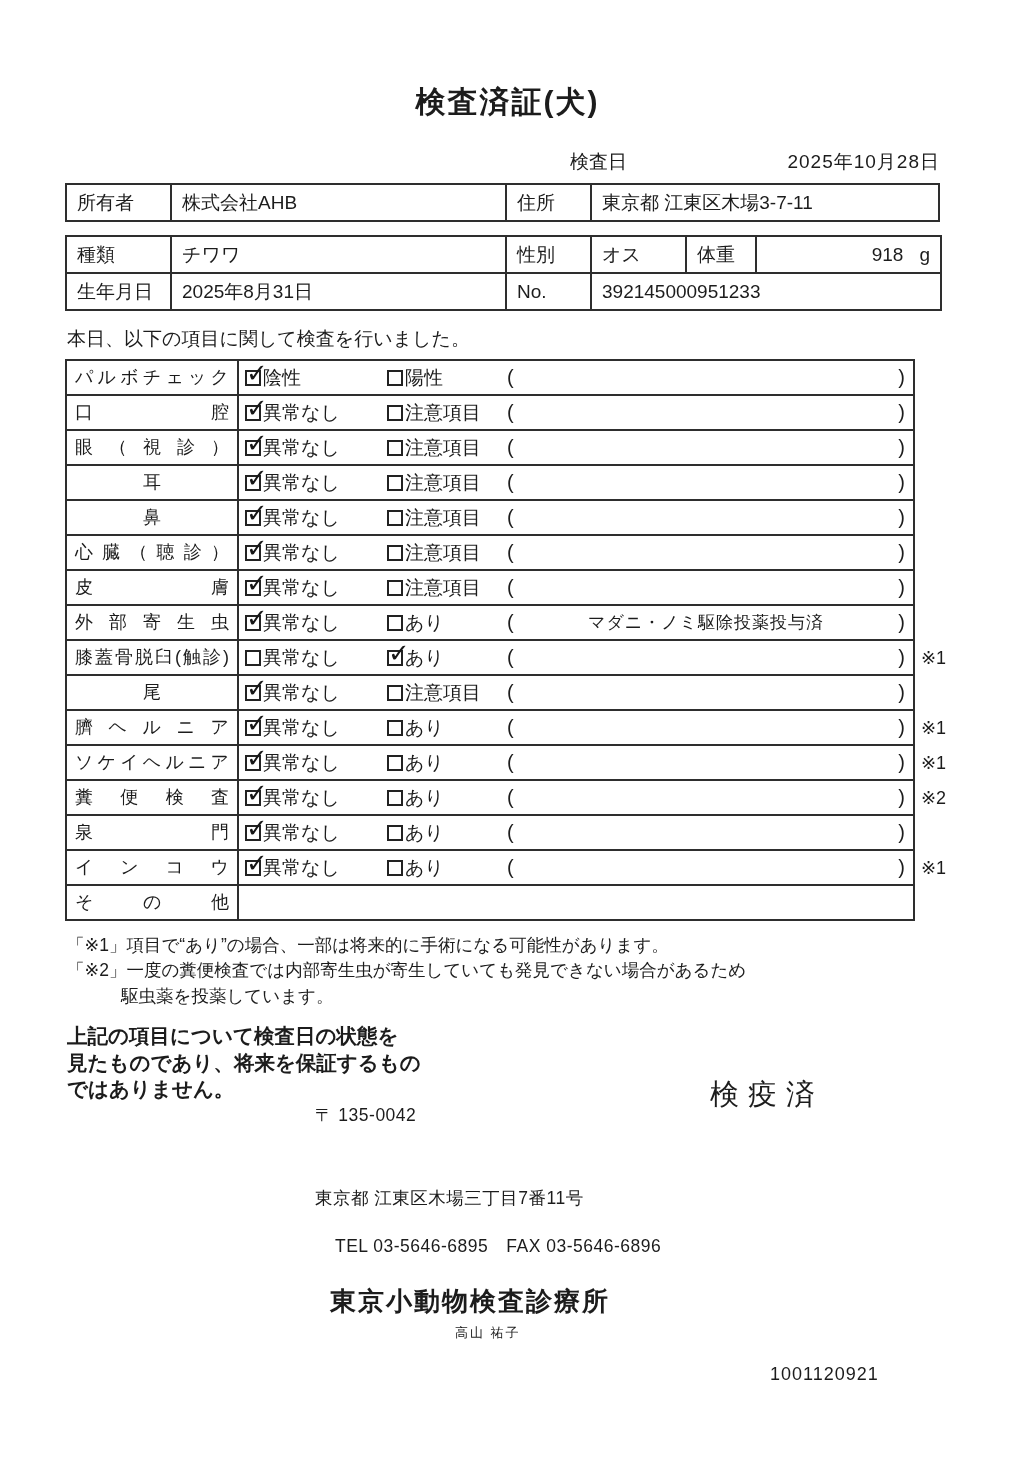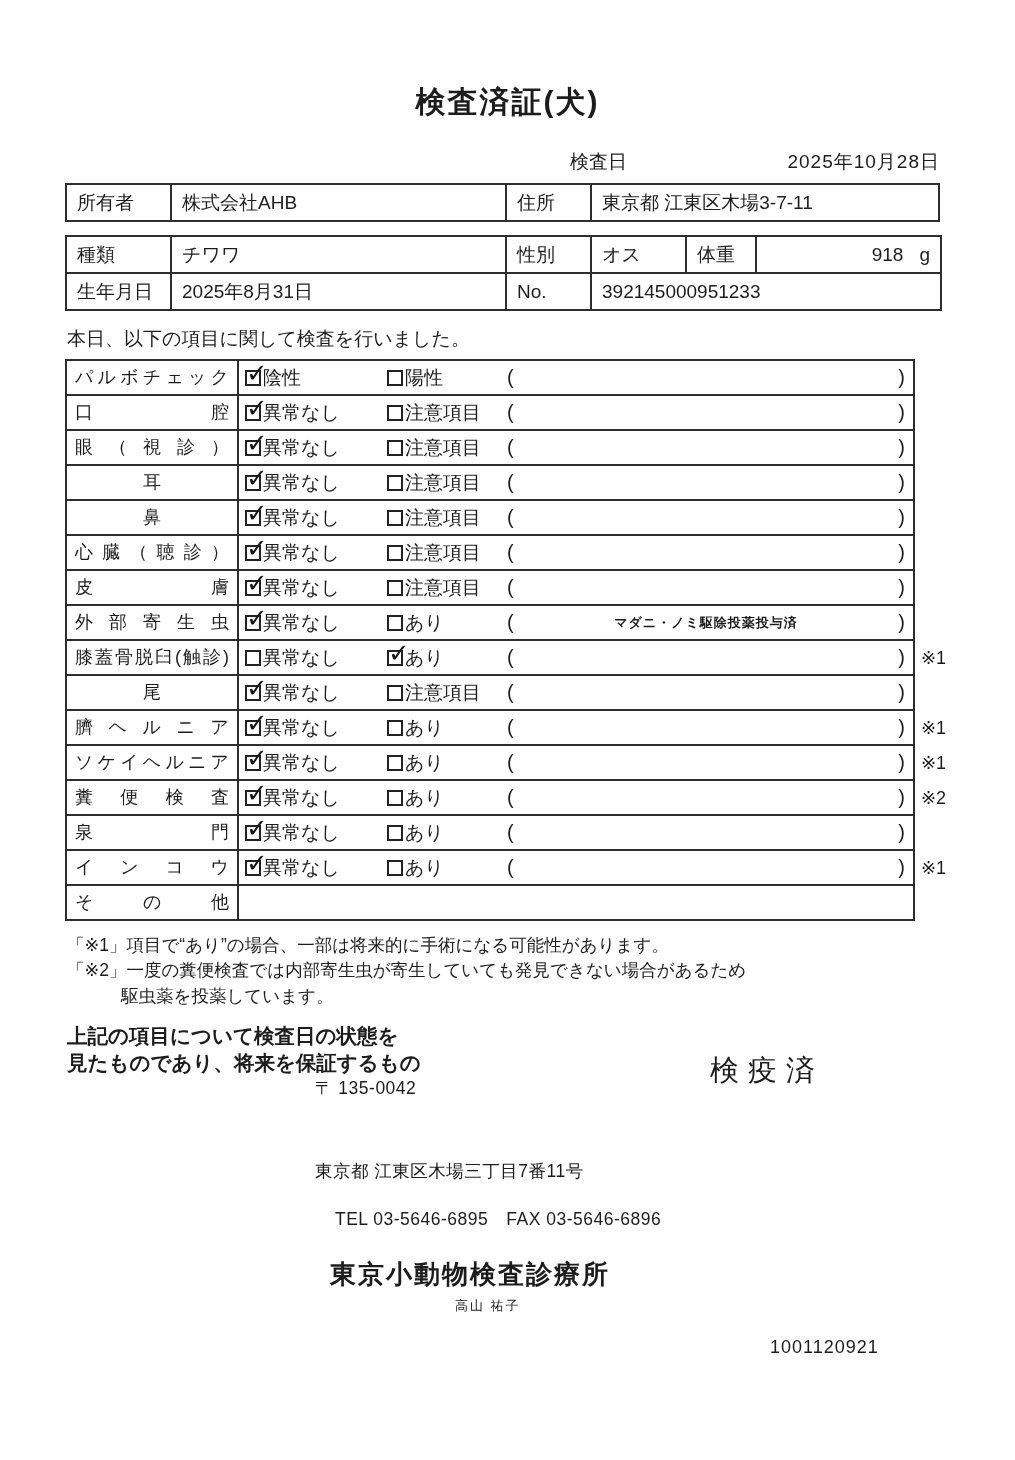--- a/index.html
+++ b/index.html
@@ -116,21 +116,21 @@
     position: absolute;
     left: 268px;
     right: 8px;
     top: 0;
     bottom: 0;
     display: flex;
     justify-content: space-between;
     align-items: center;
     font-size: 20px;
   }
-  .paren-text { font-size: 13px; letter-spacing: 1px; font-weight: bold; }
+  .paren-text { font-size: 17px; letter-spacing: 1px; }
   .insp-note {
     position: absolute;
     left: calc(100% + 8px);
     top: 50%;
     transform: translateY(-50%);
     font-size: 18px;
     white-space: nowrap;
   }
 
   .notes {
@@ -138,21 +138,21 @@
     font-size: 17.5px;
     line-height: 1.45;
   }
   .note-indent { padding-left: 54px; }
 
   .disclaimer-wrap { position: relative; margin: 14px 0 0 67px; }
   .disclaimer { font-weight: bold; font-size: 20.5px; line-height: 1.3; }
   .stamp {
     position: absolute;
     left: 643px;
-    top: 28px;
+    top: 52px;
     font-size: 29px;
     letter-spacing: 9px;
     font-weight: 500;
     white-space: nowrap;
   }
 
   .addr-row {
     margin: 0 0 0 315px;
     display: flex;
     gap: 59px;
@@ -539,20 +539,21 @@
 <div class="notes">
   <div>「※1」項目で“あり”の場合、一部は将来的に手術になる可能性があります。</div>
   <div>「※2」一度の糞便検査では内部寄生虫が寄生していても発見できない場合があるため</div>
   <div class="note-indent">駆虫薬を投薬しています。</div>
 </div>
 
 <div class="disclaimer-wrap">
   <div class="disclaimer">
     <div>上記の項目について検査日の状態を</div>
     <div>見たものであり、将来を保証するもの</div>
+    <div>ではありません。</div>
   </div>
   <div class="stamp">検疫済</div>
 </div>
 
 <div class="addr-row">
   <span>〒 135-0042</span>
   <span>東京都 江東区木場三丁目7番11号</span>
 </div>
 
 <div class="tel-row">TEL 03-5646-6895　FAX 03-5646-6896</div>

